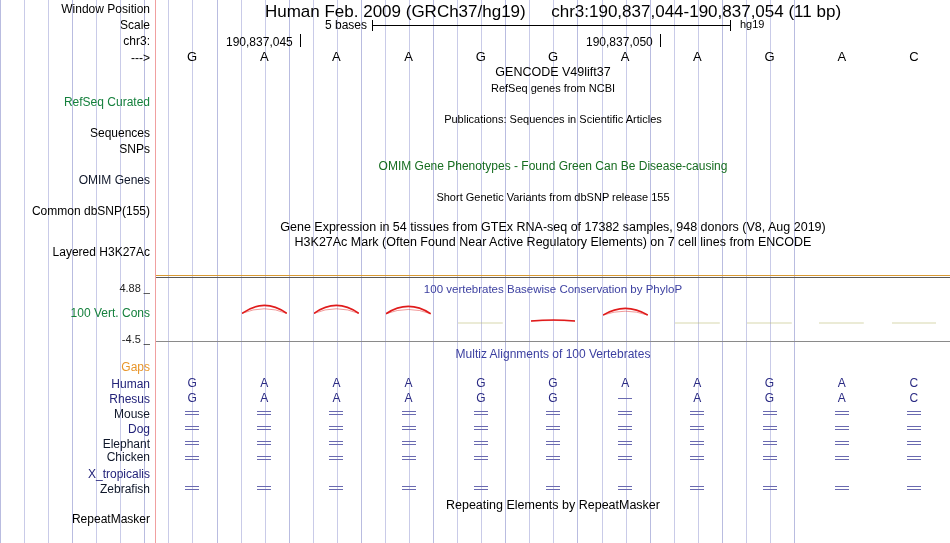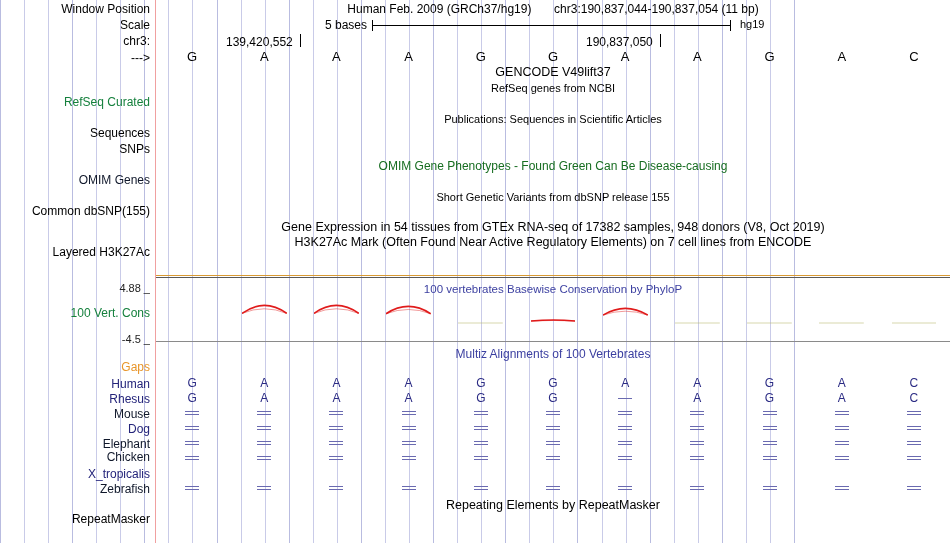--- a/index.html
+++ b/index.html
@@ -37,21 +37,21 @@
   
   .ctext{
     position:absolute;left:156px;width:794px;text-align:center;white-space:nowrap;
     font-size:11px;line-height:12px;color:#000;
   }
   .ctext.big{font-size:12.5px;}
   .ctext.green{color:#176d21;font-size:12px;}
   .ctext.blue{color:#3b3fa0;font-size:11.5px;}
 
   
-  .hdr-pos{position:absolute;top:2px;left:156px;width:794px;text-align:center;font-size:12px;white-space:nowrap;}
+  .hdr-pos{position:absolute;top:2px;left:156px;width:794px;text-align:center;font-size:17px;white-space:nowrap;}
   .hdr-pos .gap{display:inline-block;width:16px;}
 
   .scale-label{position:absolute;top:18px;font-size:12px;white-space:nowrap;}
   .scale-bar{position:absolute;top:25px;height:1px;background:#000;}
   .scale-cap{position:absolute;width:1px;height:11px;background:#000;top:20px;}
   .asm-label{position:absolute;top:18px;font-size:11px;white-space:nowrap;}
 
   .pos-tick-text{position:absolute;top:35px;font-size:12px;white-space:nowrap;}
   .pos-tick-mark{position:absolute;top:34px;width:1px;height:13px;background:#000;}
 
@@ -154,21 +154,21 @@
     <span class="gap"></span>
     <span>chr3:190,837,044-190,837,054 (11 bp)</span>
   </div>
 
   <div class="scale-label" style="left:325px;">5 bases</div>
   <div class="scale-cap" style="left:372px;"></div>
   <div class="scale-bar" style="left:372px;width:358px;"></div>
   <div class="scale-cap" style="left:730px;"></div>
   <div class="asm-label" style="left:740px;">hg19</div>
 
-  <div class="pos-tick-text" style="left:226px;">139,420,552</div>
+  <div class="pos-tick-text" style="left:226px;">190,837,045</div>
   <div class="pos-tick-mark" style="left:300px;"></div>
   <div class="pos-tick-text" style="left:586px;">190,837,050</div>
   <div class="pos-tick-mark" style="left:660px;"></div>
 
   <div id="ruler-bases">
       <div class="base baserow-top" style="left: 192.091px;">G</div>
       <div class="base baserow-top" style="left: 264.273px;">A</div>
       <div class="base baserow-top" style="left: 336.455px;">A</div>
       <div class="base baserow-top" style="left: 408.636px;">A</div>
       <div class="base baserow-top" style="left: 480.818px;">G</div>
@@ -178,21 +178,21 @@
       <div class="base baserow-top" style="left: 769.545px;">G</div>
       <div class="base baserow-top" style="left: 841.727px;">A</div>
       <div class="base baserow-top" style="left: 913.909px;">C</div>
     </div>
 
   <div class="ctext big" style="top:66px;">GENCODE V49lift37</div>
   <div class="ctext" style="top:82px;">RefSeq genes from NCBI</div>
   <div class="ctext" style="top:113px;">Publications: Sequences in Scientific Articles</div>
   <div class="ctext green" style="top:160px;">OMIM Gene Phenotypes - Found Green Can Be Disease-causing</div>
   <div class="ctext" style="top:191px;">Short Genetic Variants from dbSNP release 155</div>
-  <div class="ctext big" style="top:221px;">Gene Expression in 54 tissues from GTEx RNA-seq of 17382 samples, 948 donors (V8, Oct 2019)</div>
+  <div class="ctext big" style="top:221px;">Gene Expression in 54 tissues from GTEx RNA-seq of 17382 samples, 948 donors (V8, Aug 2019)</div>
   <div class="ctext big" style="top:236px;">H3K27Ac Mark (Often Found Near Active Regulatory Elements) on 7 cell lines from ENCODE</div>
   <div class="ctext blue" style="top:283px;">100 vertebrates Basewise Conservation by PhyloP</div>
   <div class="ctext blue" style="top:348px;font-size:12px;">Multiz Alignments of 100 Vertebrates</div>
   <div class="ctext big" style="top:499px;">Repeating Elements by RepeatMasker</div>
 
   <div class="hr-orange"></div>
   <div class="hr-dark"></div>
   <div class="hr-gray"></div>
 
   <div class="cons-wrap" id="cons-plot">

